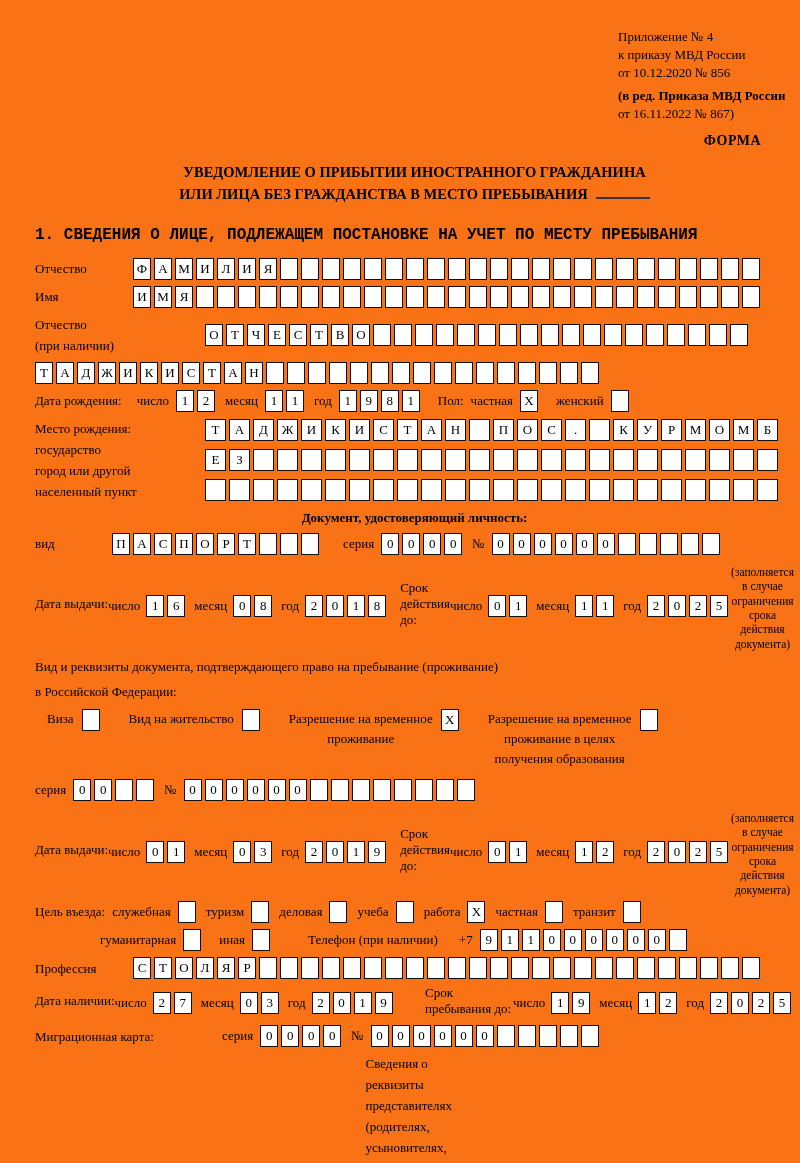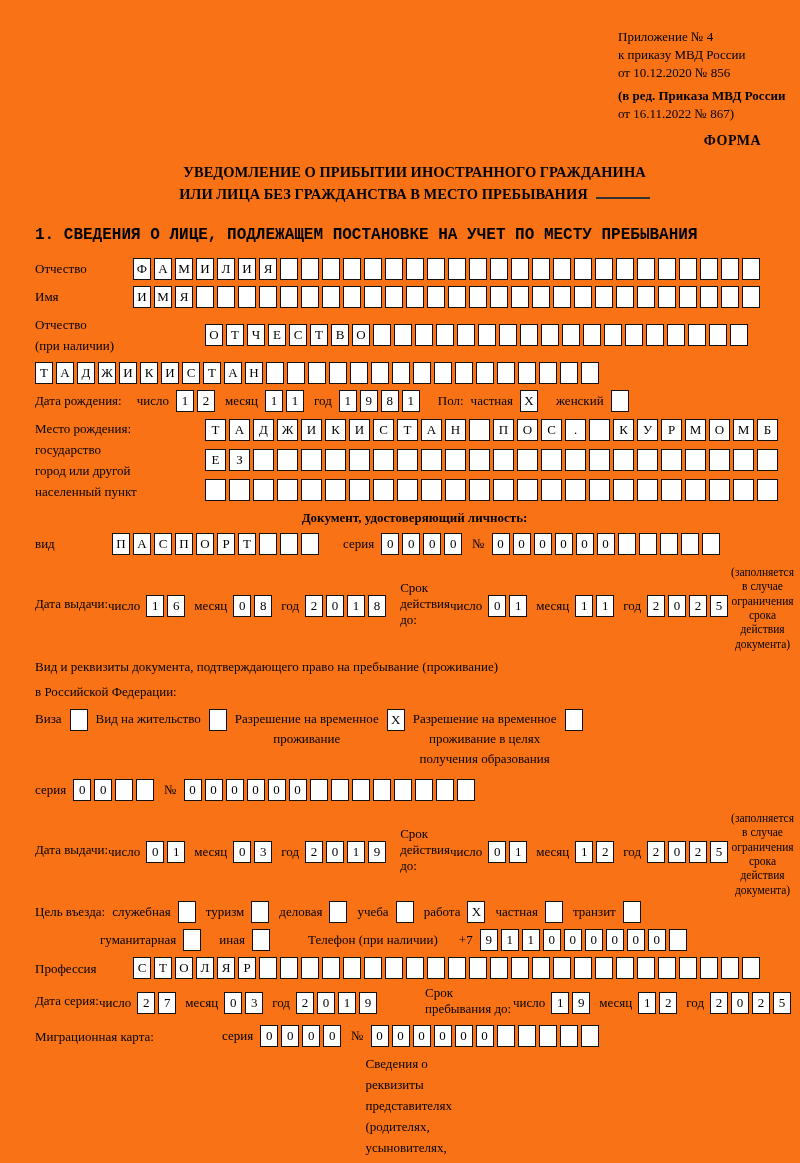--- a/index.html
+++ b/index.html
@@ -35,21 +35,21 @@
   
   .dates{display:flex;margin:2px 0 4px;}
   .dates .col{display:flex;flex-direction:row;align-items:center;}
   .dates .col.left{width:390px;}
   .dates .col.right{flex:1;}
   .dates .head{margin-bottom:4px;}
   .grp{display:flex;align-items:center;column-gap:6px;}
   .note{font-size:11.5px;margin-top:4px;text-align:center;line-height:1.25;}
   .para{line-height:1.9;margin:4px 0 2px;}
   
-  .permits{display:flex;align-items:flex-start;column-gap:5px;margin:4px 0 10px;}
+  .permits{display:flex;align-items:flex-start;column-gap:26px;margin:4px 12px 10px;}
   .permit-item{display:flex;align-items:flex-start;column-gap:8px;}
   .permit-text{text-align:center;line-height:1.55;}
   .gap30{margin-left:30px;} .gap14{margin-left:14px;} .gap8{margin-left:8px;}
   .indent65{margin-left:65px;}
   .reps-note{font-size:12px;text-align:center;margin-top:10px;width:620px;}
   .phone-group{display:flex;align-items:center;column-gap:7px;margin-left:28px;}
 </style>
 </head>
 <body>
 
@@ -620,21 +620,21 @@
         <span class="cell"></span>
         <span class="cell"></span>
         <span class="cell"></span>
         <span class="cell"></span>
         <span class="cell"></span>
       </div>
   </div>
 
   <div class="dates">
     <div class="col left">
-      <div class="head">Дата серия:</div>
+      <div class="head">Дата наличии:</div>
       <div class="grp">
         <span>число</span>
         <span class="cells">
             <span class="cell">2</span>
             <span class="cell">7</span>
           </span>
         <span>месяц</span>
         <span class="cells">
             <span class="cell">0</span>
             <span class="cell">3</span>

